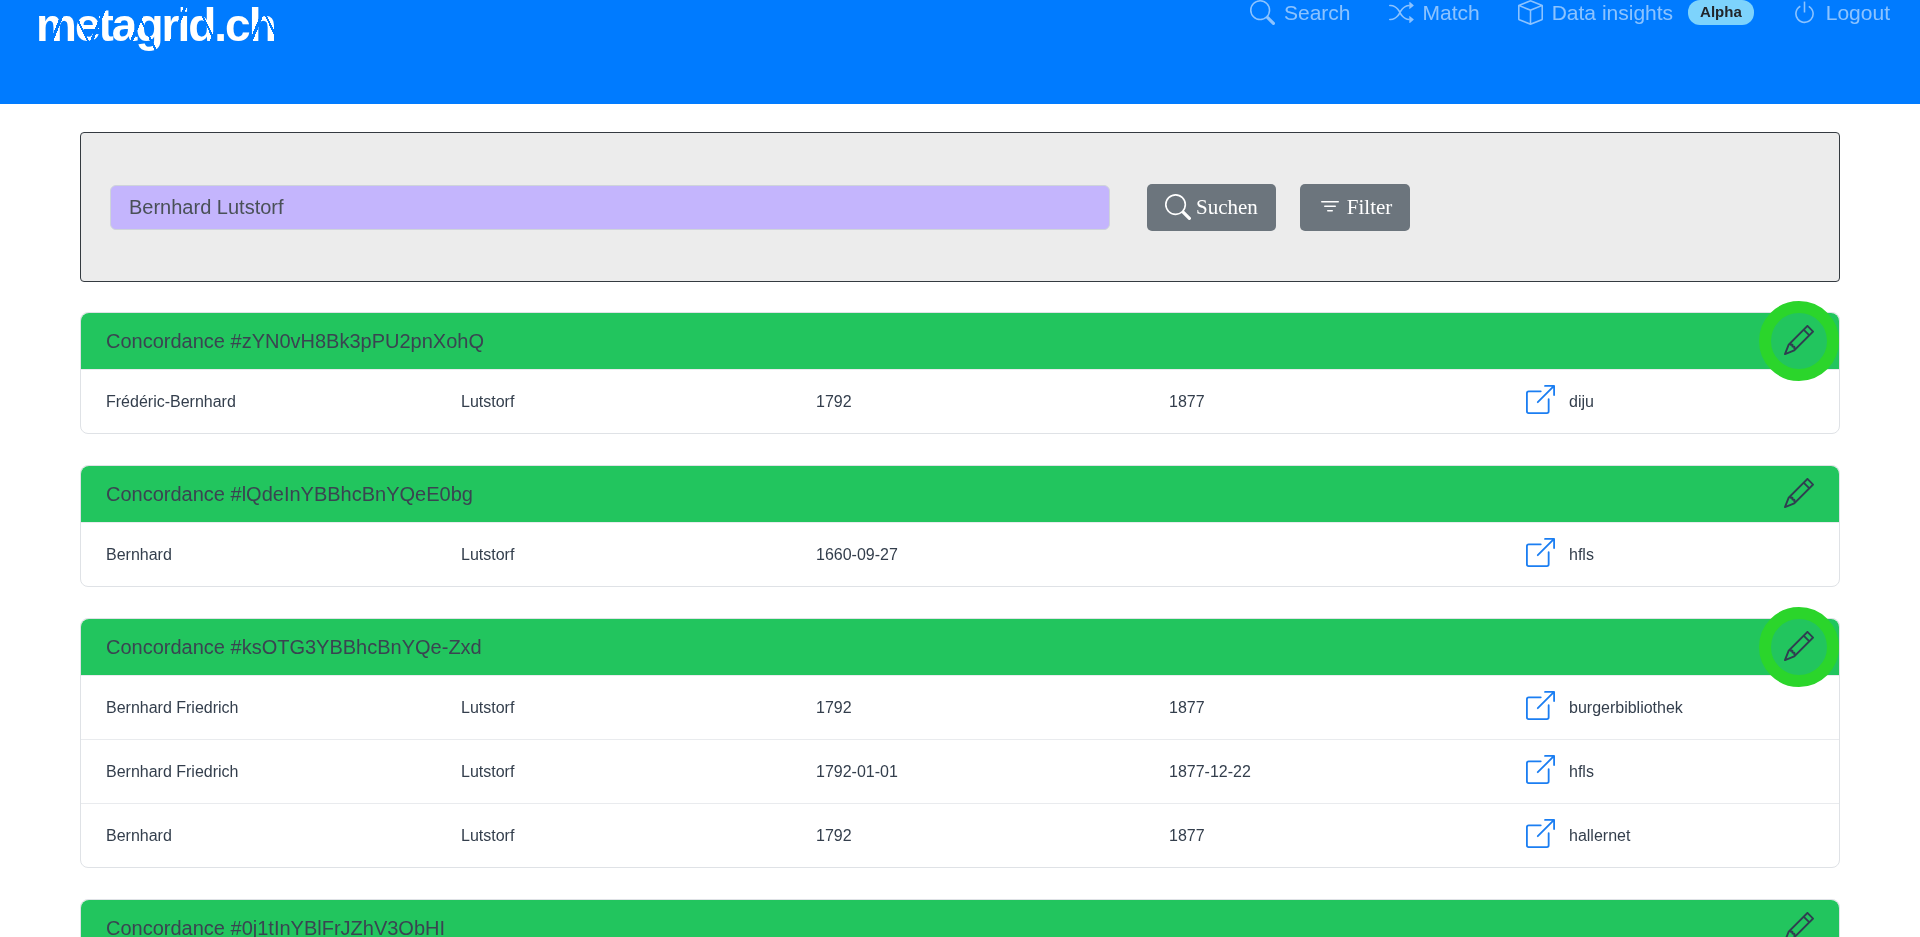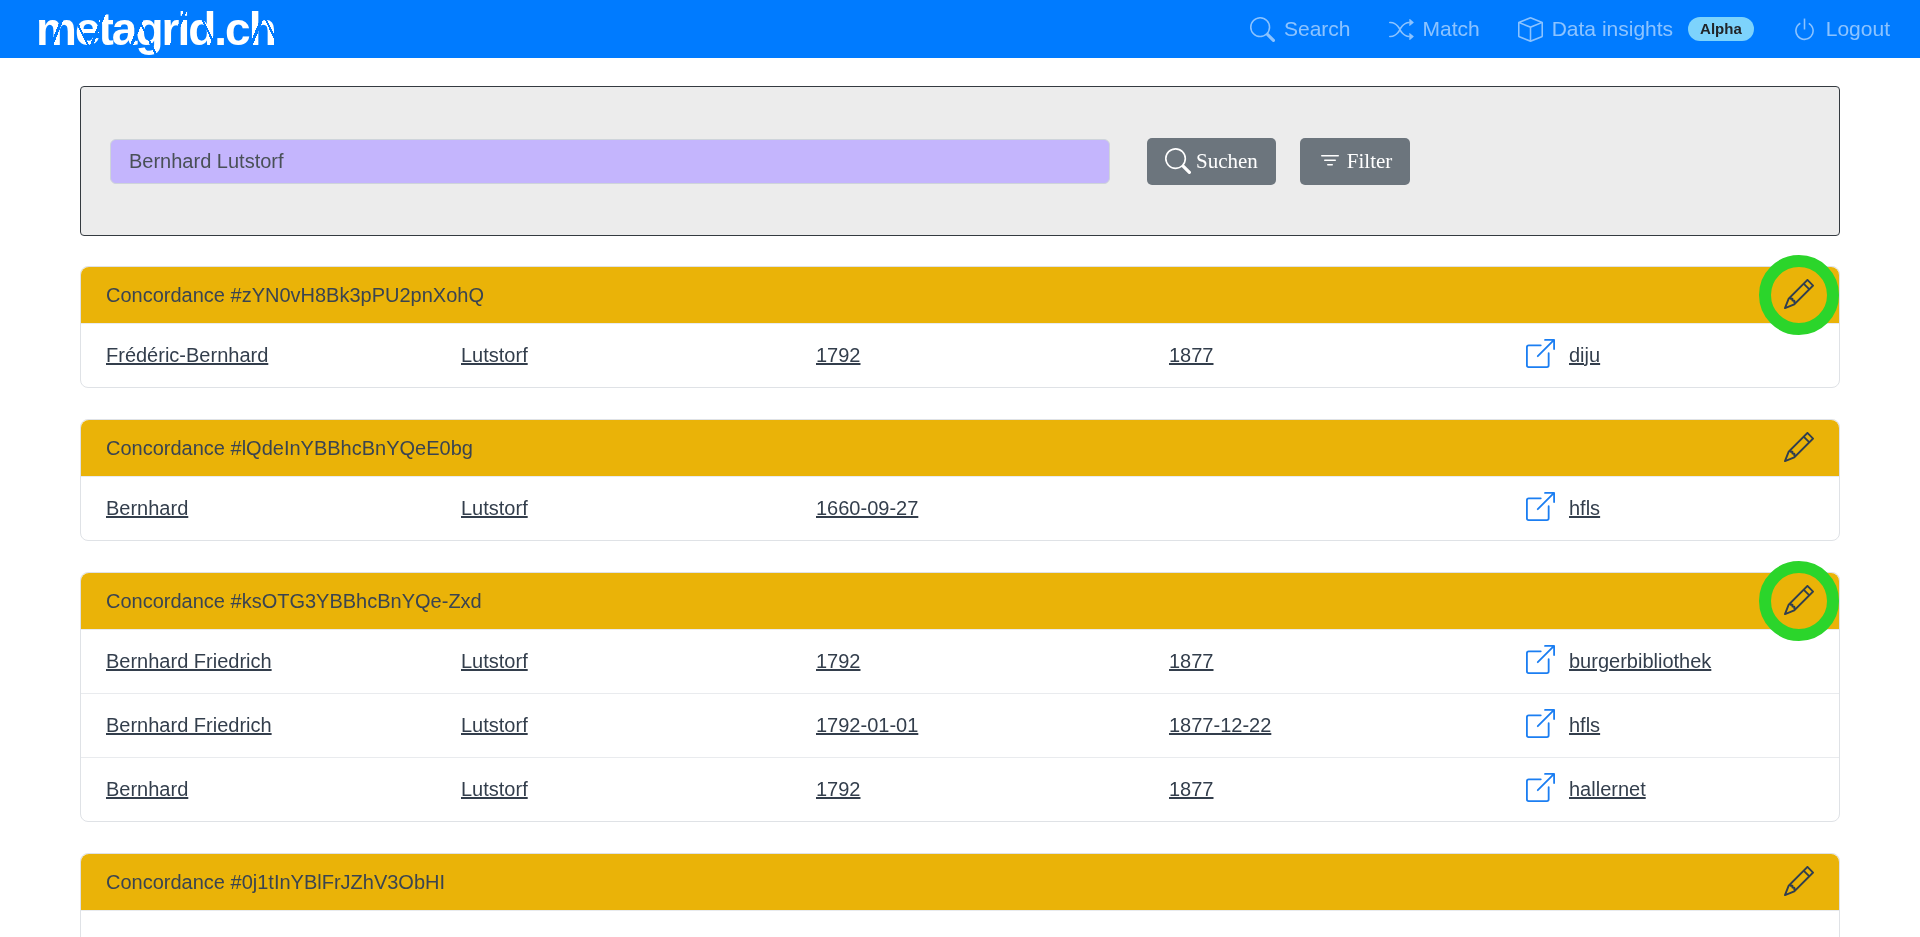--- a/index.html
+++ b/index.html
@@ -1,20 +1,20 @@
 <!DOCTYPE html>
 <html><head>
 <meta charset="utf-8">
 <style>
   * { margin:0; padding:0; box-sizing:border-box; }
   html,body { width:1920px; height:937px; overflow:hidden; background:#fff;
               font-family:"Liberation Sans", sans-serif; }
 
   
-  .navbar { height:58px; background:#007bff; display:flex; align-items:center;
+  .navbar { height:104px; background:#007bff; display:flex; align-items:flex-start;
             padding:0 30px; }
   .brand { font-size:46px; font-weight:800; color:#ffffff; letter-spacing:-2px;
            position:relative; line-height:1; padding:2px 6px; }
   .brand::after { content:""; position:absolute; inset:0; pointer-events:none;
            background:
              repeating-linear-gradient(112deg, transparent 0 34px, #007bff 34px 37px),
              repeating-linear-gradient(64deg,  transparent 0 55px, #007bff 55px 57px); }
   .nav-links { margin-left:auto; display:flex; align-items:center; gap:38px;
                color:rgba(255,255,255,0.55); font-size:21px; }
   .nav-item { display:flex; align-items:center; gap:9px; cursor:pointer; }
@@ -37,33 +37,33 @@
          font-size:21px; display:inline-flex; align-items:center; gap:5px;
          padding:0 18px; cursor:pointer; font-family:Liberation Serif, serif; }
   .btn svg { display:block; }
   .btn-suchen { margin-left:37px; }
   .btn-filter { margin-left:24px; }
 
   
   .card { margin-top:31px; border:1px solid #dfe2e6; border-radius:8px;
           position:relative; background:#fff; }
   .card:first-of-type { margin-top:30px; }
-  .card-header { height:56px; background:#eab308; border-radius:8px 8px 0 0;
+  .card-header { height:56px; background:#22c55e; border-radius:8px 8px 0 0;
                  display:flex; align-items:center; padding:0 25px;
                  font-size:20px; color:#3a4451; }
   .edit-wrap { margin-left:auto; position:relative; display:flex;
                align-items:center; justify-content:center; }
   .edit-btn { background:none; border:none; cursor:pointer; padding:0;
               display:flex; color:#2f3e50; }
   .ring { position:absolute; left:50%; top:50%; transform:translate(-50%,-50%);
           width:80px; height:80px; border:12px solid #2bd52b; border-radius:50%;
           pointer-events:none; z-index:5; }
   .crow { display:grid; grid-template-columns:355px 355px 353px 357px 1fr;
           align-items:center; height:64px; padding:0 25px;
-          border-top:1px solid #e9ebee; font-size:20px; color:#333e4c;text-decoration:underline; }
+          border-top:1px solid #e9ebee; font-size:16px; color:#333e4c; }
   .crow.filler { height:40px; }
   .provider { display:flex; align-items:center; gap:14px; cursor:pointer;
               color:#333e4c; text-decoration:none; }
   .provider svg { color:#1b7ef2; flex:0 0 auto; }
 </style>
 </head>
 <body>
 
 <header class="navbar">
   <div class="brand">metagrid.ch</div>

